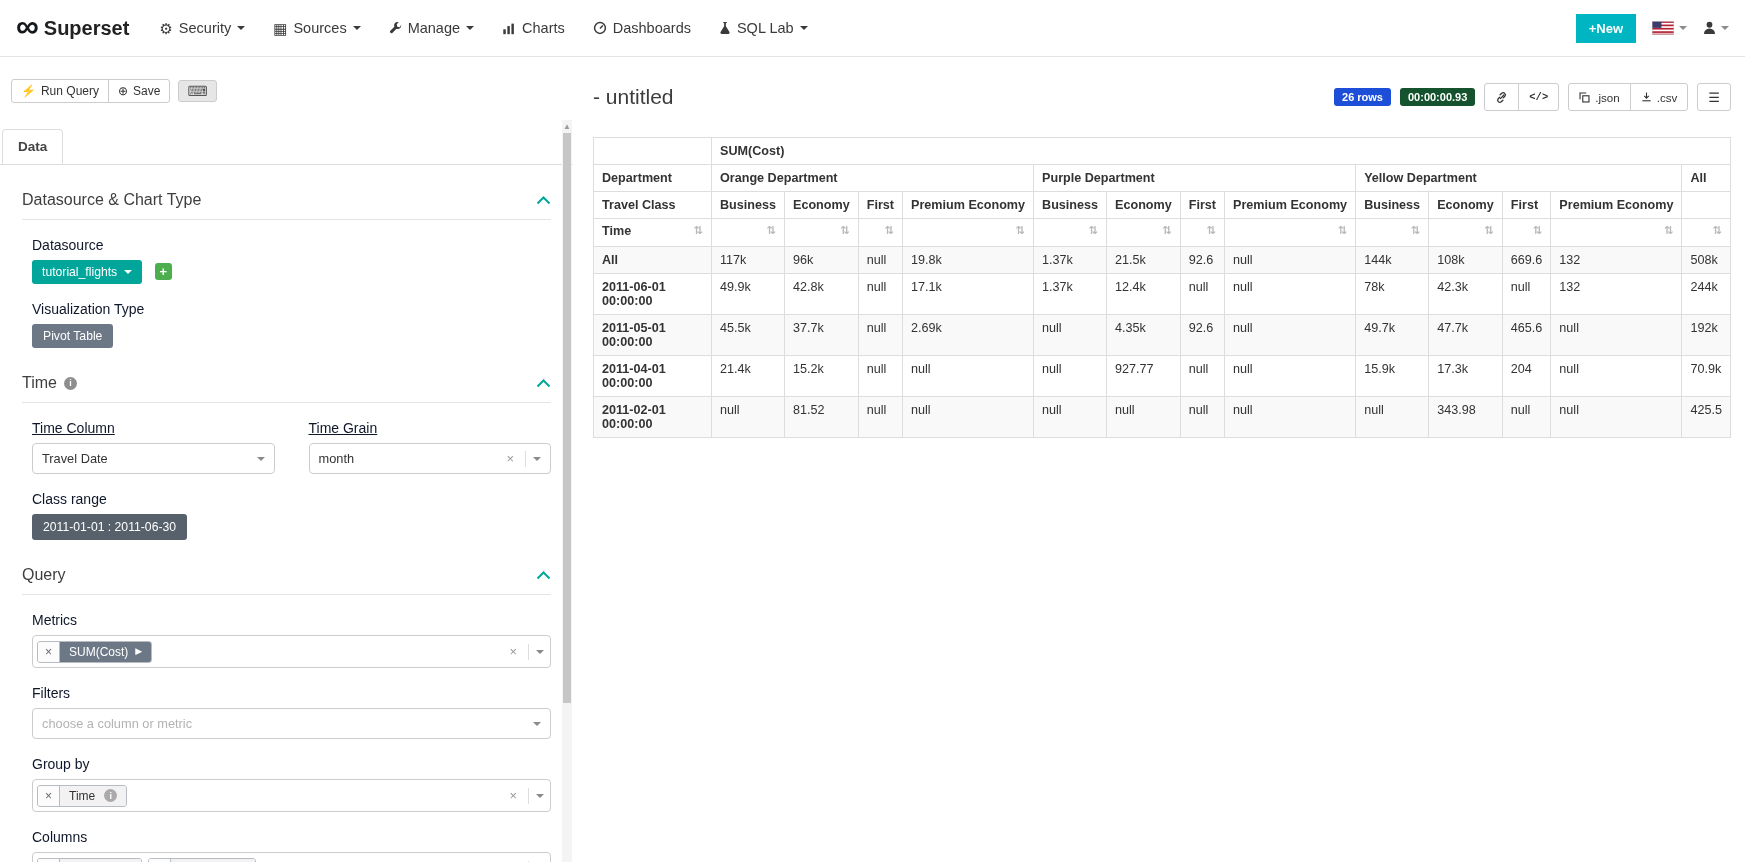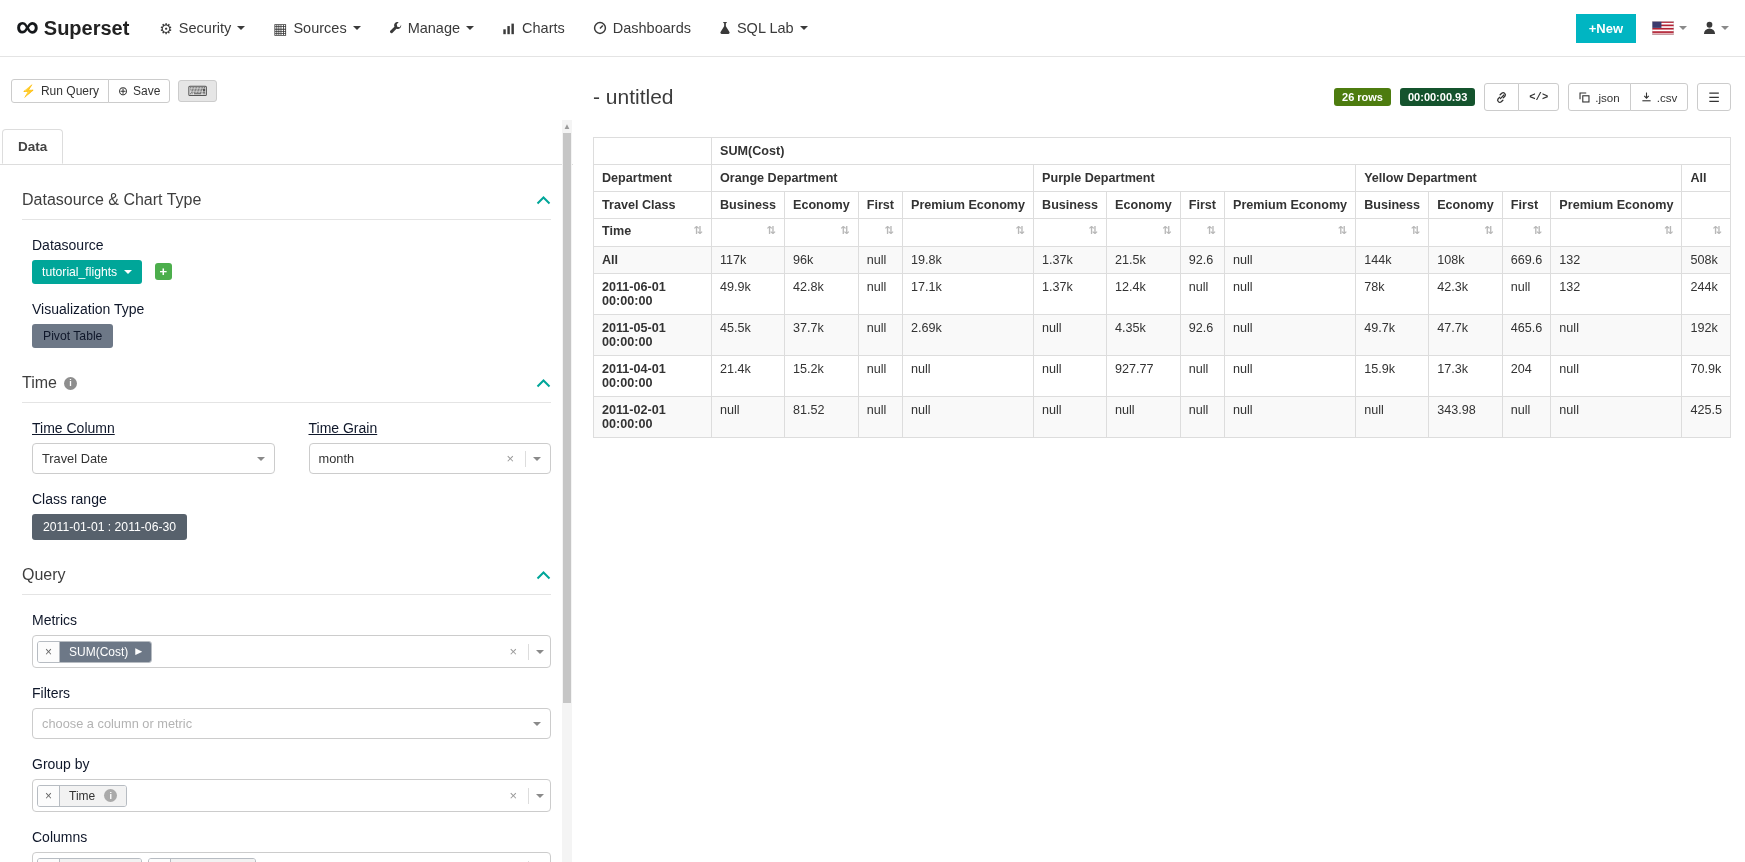--- a/index.html
+++ b/index.html
@@ -46,21 +46,21 @@
   .section-title { margin-top:26px; display:flex; align-items:center; font-size:16px; color:#3e3e3e;
                    padding-bottom:10px; border-bottom:1px solid #e4e4e4; }
   .chev { margin-left:auto; cursor:pointer; display:flex; }
   .ctl-label { margin:17px 0 7px 10px; font-size:14px; color:#0f172a; display:flex; align-items:center; }
   .ctl { margin-left:10px; }
   .btn-teal { background:#00a699; color:#fff; border:none; border-radius:3px; font-size:12.2px;
               padding:5px 10px; display:inline-flex; align-items:center; gap:7px; cursor:pointer; }
   .btn-plus { display:inline-flex; align-items:center; justify-content:center; width:17px; height:17px;
               background:#4cae4c; color:#fff; border:none; border-radius:3px; font-size:13px; font-weight:700;
               margin-left:9px; cursor:pointer; line-height:1; }
-  .btn-slate { background:#6d7887; color:#0f172a; border:none; border-radius:3px; font-size:12.2px;
+  .btn-slate { background:#6d7887; color:#ffffff; border:none; border-radius:3px; font-size:12.2px;
                padding:5px 11px; cursor:pointer; }
   .btn-darkslate { background:#57616c; color:#fff; border:none; border-radius:3px; font-size:12.2px;
                    padding:6px 11px; cursor:pointer; }
   .info-circle { width:13px; height:13px; border-radius:50%; background:#8e8e8e; color:#fff;
                  font-size:9px; font-weight:700; display:inline-flex; align-items:center; justify-content:center;
                  margin-left:7px; font-style:normal; }
   .two-col { display:flex; gap:34px; margin-left:10px; }
   .two-col .col { flex:1; }
   .two-col .ctl-label { margin-left:0;text-decoration:underline; }
   .two-col .ctl { margin-left:0; }
@@ -83,21 +83,21 @@
   .scrollbar-track { position:absolute; top:63px; bottom:0; right:1px; width:10px; background:#f4f4f4; }
   .scrollbar-up { position:absolute; top:0; left:0; width:10px; height:12px; color:#9a9a9a; font-size:8px;
                   display:flex; align-items:center; justify-content:center; }
   .scrollbar-thumb { position:absolute; top:13px; left:1px; width:8px; height:570px; background:#c6c6c6; }
 
   
   .result-header { display:flex; align-items:center; }
   .page-title { font-size:21px; font-weight:400; color:#3c3c3c; }
   .header-right { margin-left:auto; display:flex; align-items:center; gap:9px; }
   .badge { font-size:11px; font-weight:700; color:#fff; padding:3px 8px; border-radius:3px; white-space:nowrap; }
-  .badge-rows { background:#4d7c0f; }
+  .badge-rows { background:#1d4ed8; }
   .badge-time { background:#14532d; }
   .btngroup { display:flex; }
   .btn-sm { height:28px; padding:4px 10px; border:1px solid #ccc; background:#fff; font-size:11.6px;
             color:#333; display:inline-flex; align-items:center; gap:5px; cursor:pointer; }
   .btngroup .btn-sm:first-child { border-radius:3px 0 0 3px; }
   .btngroup .btn-sm:last-child  { border-radius:0 3px 3px 0; }
   .btngroup .btn-sm + .btn-sm { margin-left:-1px; }
   .btngroup .btn-sm:only-child { border-radius:3px; }
   .code-glyph { font-family:"Liberation Mono","DejaVu Sans Mono",monospace; font-size:10.5px; font-weight:700; }
 

